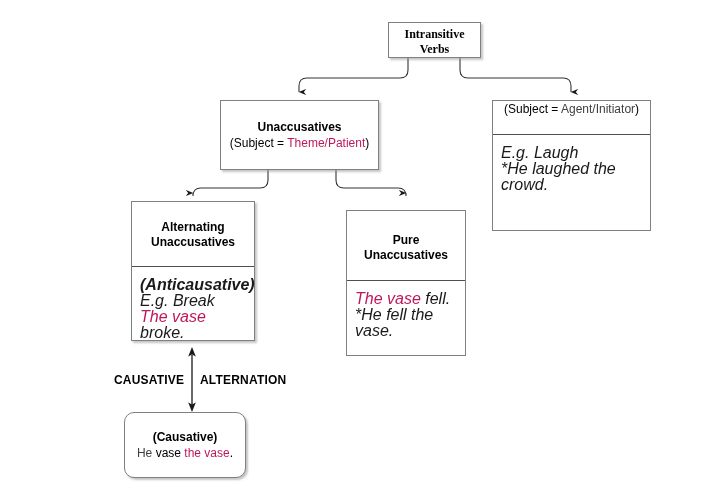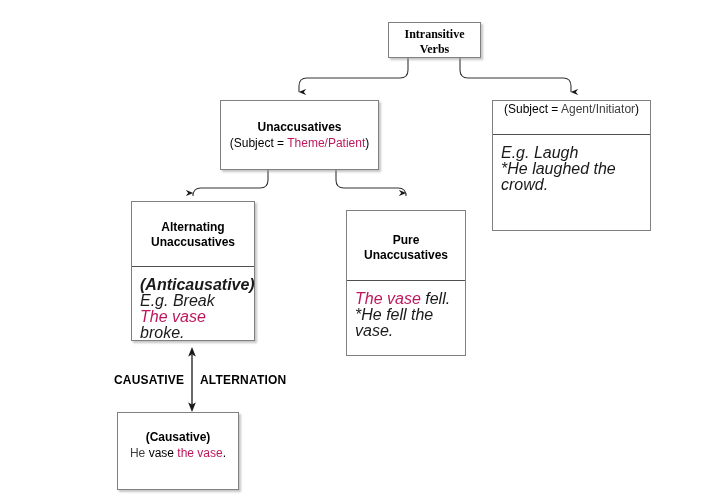--- a/index.html
+++ b/index.html
@@ -136,21 +136,21 @@
   <div class="node noshadow" style="left:346px; top:210px; width:120px; height:146px;">
     <div class="node-head" style="padding-top:22px;">Pure</div>
     <div class="node-head">Unaccusatives</div>
     <div class="divider" style="margin-top:17px;"></div>
     <div class="node-body">
       <div><span class="blue">The vase</span><span> fell.</span></div>
       <div>*He fell the vase.</div>
     </div>
   </div>
 
-  <div class="node" style="left:117px; top:412px; width:122px; height:78px;">
+  <div class="node" style="left:124px; top:412px; width:122px; height:66px;border-radius:10px;">
     <div class="node-head" style="padding-top:17px;">(Causative)</div>
     <div class="node-sub"><span class="red">He</span><span> vase </span><span class="blue">the vase</span><span>.</span></div>
   </div>
 
   <div class="alt-label" style="left:114px; top:373px;">CAUSATIVE</div>
   <div class="alt-label" style="left:200px; top:373px;">ALTERNATION</div>
 
 </div>
 
 </body></html>

